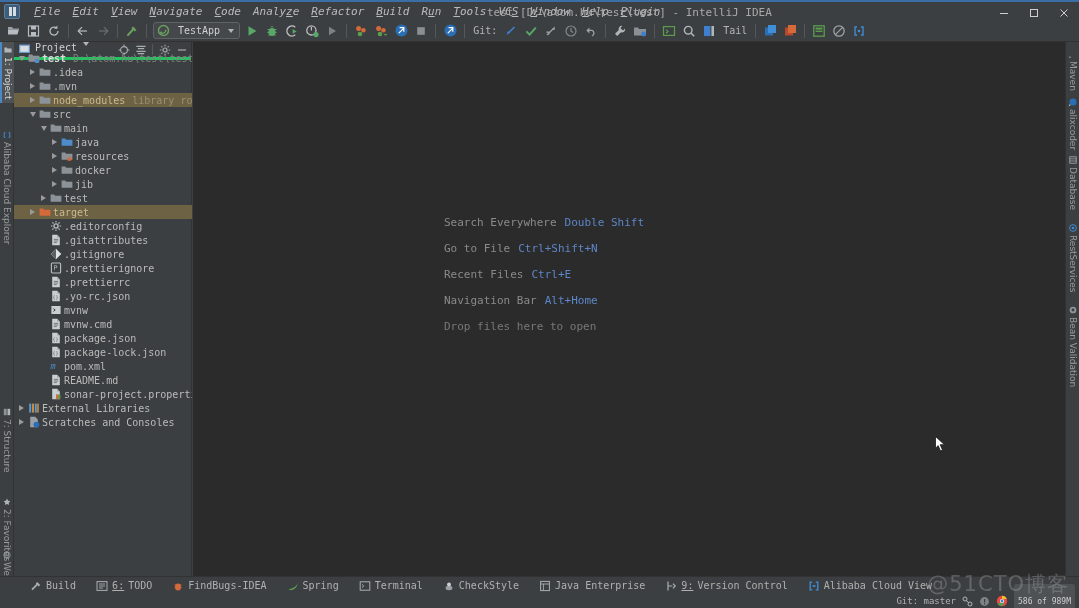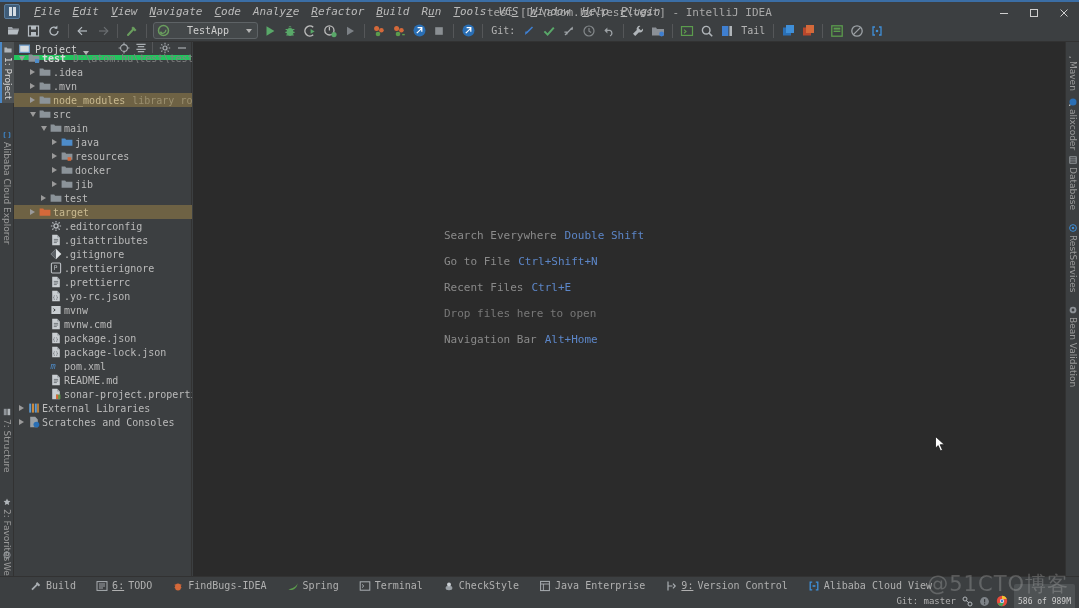--- a/index.html
+++ b/index.html
@@ -48,21 +48,21 @@
   
   .toolbar {
     position:absolute; left:0; top:20px; width:1079px; height:22px;
     background:#3c3f41; display:flex; align-items:center; padding-left:4px;
     border-bottom:1px solid #323232;
   }
   .tb { width:20px; height:20px; display:flex; align-items:center; justify-content:center; flex:none; }
   .tb svg { display:block; }
   .tsep { width:1px; height:14px; background:#555759; margin:0 4px; flex:none; }
   .runconfig {
-    display:flex; align-items:center; gap:17px; height:17px;
+    display:flex; align-items:center; gap:8px; height:17px;
     border:1px solid #5e6366; border-radius:3px; padding:0 5px 0 3px; margin:0 2px;
     background:#44484a; flex:none;
   }
   .runconfig .rc-label { font-size:10px; color:#cfcfcf; font-family:"DejaVu Sans Mono", monospace; }
   .caret-dn { width:0;height:0;border-left:3px solid transparent;border-right:3px solid transparent;border-top:4px solid #b4b4b4; }
   .tb-text { font-size:10px; color:#b4b4b4; padding:0 4px; font-family:"DejaVu Sans Mono", monospace; white-space:nowrap;text-align:right; }
 
   
   .strip-left {
     position:absolute; left:0; top:42px; width:14px; height:540px;
@@ -83,22 +83,22 @@
     position:absolute; right:0; top:42px; width:14px; height:540px;
     background:#3c3f41; border-left:1px solid #323232;
   }
 
   
   .project-panel {
     position:absolute; left:14px; top:42px; width:178px; height:540px;
     background:#3c3f41; border-right:1px solid #323232;
   }
   .panel-head {
-    height:18px; display:flex; align-items:flex-end; padding:0 2px 0 4px;
-    background:#3c3f41; border-bottom:5px solid #22c55e;
+    height:18px; display:flex; align-items:flex-start; padding:0 2px 0 4px;
+    background:#3c3f41; border-bottom:3px solid #22c55e;
   }
   .panel-head .ph-title { font-size:10px; color:#d0d0d0; margin-left:4px; font-family:"DejaVu Sans Mono", monospace; }
   .ph-icons { margin-left:auto; display:flex; align-items:center; gap:2px; }
   .ph-ic { width:15px; height:15px; display:flex; align-items:center; justify-content:center; }
   .ph-sep { width:1px; height:11px; background:#555759; margin:0 2px; }
 
   .tree { position:absolute; left:0; top:7px; width:178px; height:521px; overflow:hidden; padding-top:2px; }
   .row {
     height:14px; display:flex; align-items:center; white-space:nowrap;
     font-size:10px; color:#bbbbbb; font-family:"DejaVu Sans Mono", monospace;
@@ -115,21 +115,21 @@
   .sub { font-size:10px; color:#808080; margin-left:7px; }
   .sub.lib { color:#9a8f6f; }
   .row.sel .lbl { color:#c8b990; }
 
   
   .editor {
     position:absolute; left:193px; top:42px; width:872px; height:540px;
     background:#2b2b2b;
   }
   .hints { position:absolute; left:251px; top:174px; }
-  .hint-row { height:26px; display:flex; align-items:flex-end; font-size:11px; font-family:"DejaVu Sans Mono", monospace; }
+  .hint-row { height:26px; display:flex; align-items:flex-start; font-size:11px; font-family:"DejaVu Sans Mono", monospace; }
   .hint-name { color:#8a8a8a; }
   .hint-key { color:#5c86c8; font-weight:normal; margin-left:8px; }
   .hint-plain { color:#787878; }
   .cursor { position:absolute; left:742px; top:394px; width:11px; height:16px; }
 
   
   .statusbar {
     position:absolute; left:0; bottom:14px; width:1079px; height:18px;
     background:#3c3f41; border-top:1px solid #323232;
     display:flex; align-items:center; padding-left:20px; gap:0px;
@@ -826,25 +826,25 @@
         </div>
         <div class="hint-row">
           <span class="hint-name">Go to File</span>
           <span class="hint-key">Ctrl+Shift+N</span>
         </div>
         <div class="hint-row">
           <span class="hint-name">Recent Files</span>
           <span class="hint-key">Ctrl+E</span>
         </div>
         <div class="hint-row">
-          <span class="hint-plain">Drop files here to open</span>
-        </div>
-        <div class="hint-row">
           <span class="hint-name">Navigation Bar</span>
           <span class="hint-key">Alt+Home</span>
+        </div>
+        <div class="hint-row">
+          <span class="hint-plain">Drop files here to open</span>
         </div>
       </div>
     <div class="cursor">
       <svg width="11" height="16" viewBox="0 0 11 16">
           <path d="M0.5 0.5l9 8.2H5.2l2.3 5.4-2 0.9-2.3-5.4-2.7 2.6z" fill="#ffffff" stroke="#1a1a1a" stroke-width="0.8"></path>
         </svg>
     </div>
   </div>
 
   <div class="strip-right">

